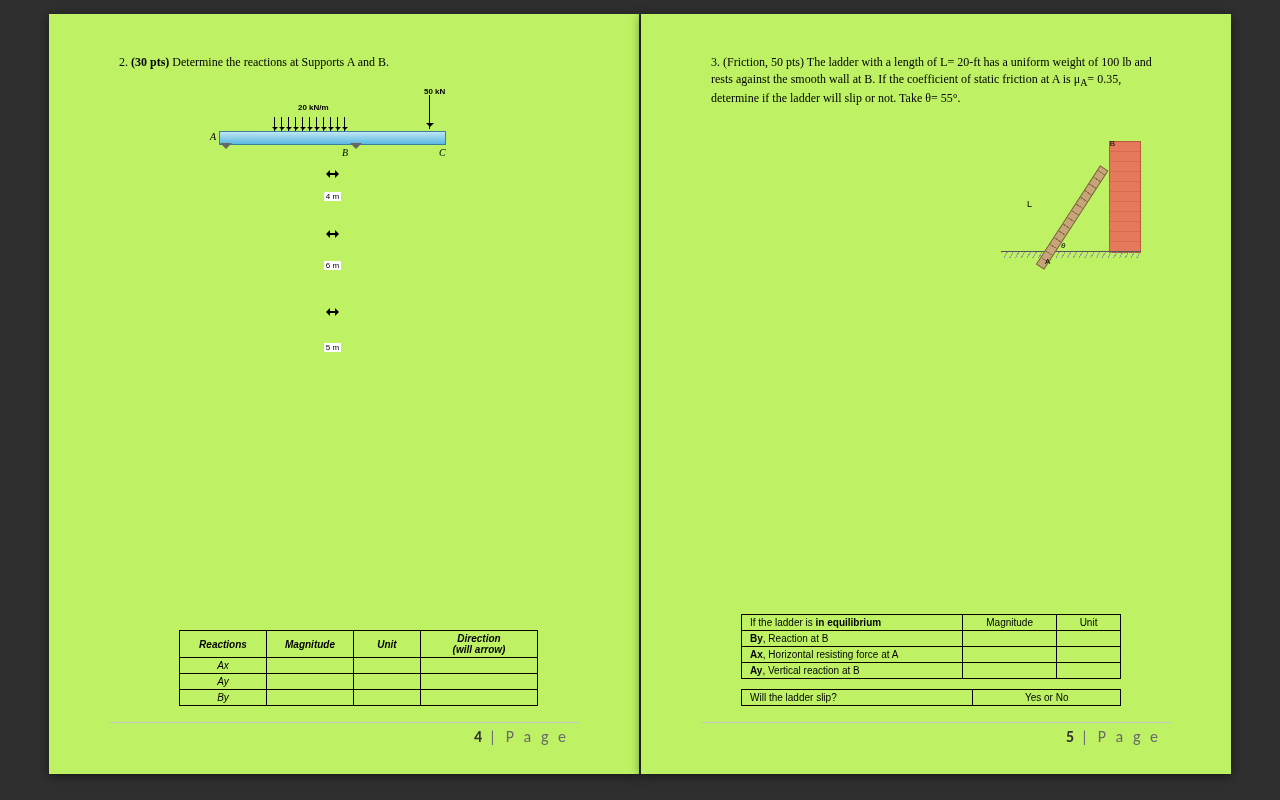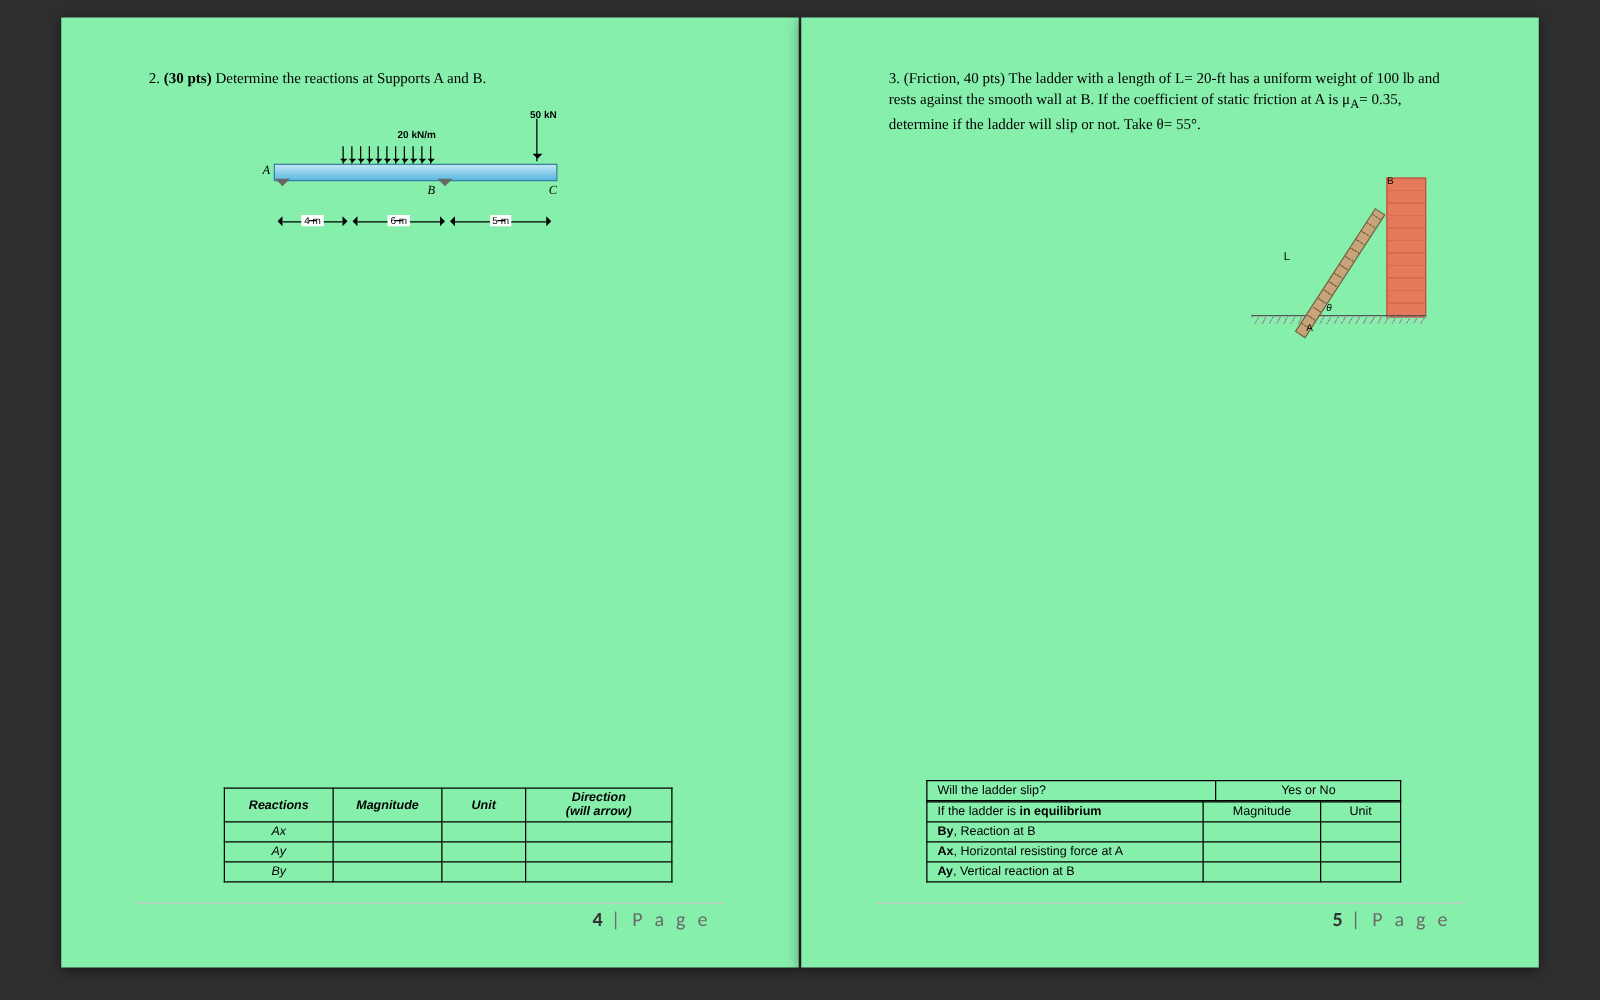--- a/index.html
+++ b/index.html
@@ -12,21 +12,21 @@
     justify-content:center;
     align-items:flex-start;
     padding:14px 30px;
     box-sizing:border-box;
   }
   .spread{
     display:flex;
     gap:2px;
   }
   .page{
-    background:#86efac;
+    background:#bef264;
     width:590px;
     height:760px;
     box-sizing:border-box;
     padding:40px 70px 28px 70px;
     position:relative;
     box-shadow:0 2px 10px rgba(0,0,0,.5);
     display:flex;
     flex-direction:column;
   }
   .q-line{
@@ -40,21 +40,21 @@
   
   .beam-fig{
     width:260px;
     margin:8px auto 0 auto;
     position:relative;
     font-family:Arial,Helvetica,sans-serif;
     font-size:8px;
   }
   .beam-fig .top-lbl{position:absolute;font-weight:bold;}
   .beam-fig .lbl-50{left:210px;top:-2px;}
-  .beam-fig .lbl-20{left:104px;top:14px;}
+  .beam-fig .lbl-20{left:84px;top:14px;}
   .beam-fig .dload{position:absolute;left:60px;top:28px;display:flex;gap:6px;}
   .beam-fig .dload div{width:1px;height:14px;background:#000;position:relative;}
   .beam-fig .dload div::after{
     content:'';position:absolute;left:-2px;bottom:-2px;
     border:3px solid transparent;border-top-color:#000;
   }
   .beam-fig .pt-arrow{
     position:absolute;left:215px;top:6px;width:1px;height:34px;background:#000;
   }
   .beam-fig .pt-arrow::after{
@@ -70,21 +70,21 @@
     position:absolute;top:54px;width:0;height:0;
     border:6px solid transparent;border-top-color:#666;
   }
   .supA{left:6px;}
   .supB{left:136px;}
   .beam-fig .ptA{position:absolute;left:-4px;top:42px;font-style:italic;font-family:"Times New Roman";font-size:10px;}
   .beam-fig .ptB{position:absolute;left:128px;top:58px;font-style:italic;font-family:"Times New Roman";font-size:10px;}
   .beam-fig .ptC{position:absolute;left:225px;top:58px;font-style:italic;font-family:"Times New Roman";font-size:10px;}
   .dim-row{
     position:absolute;left:6px;top:78px;width:225px;height:20px;
-    display:flex;align-items:center;font-size:8px;
+    display:flex;align-items:center;font-size:8px;flex-direction:column;
   }
   .dim-seg{display:flex;align-items:center;justify-content:center;position:relative;height:14px;}
   .dim-seg::before,.dim-seg::after{content:'';position:absolute;top:6px;width:6px;height:1px;background:#000;}
   .dim-seg .arr-l,.dim-seg .arr-r{position:absolute;top:3px;border:4px solid transparent;}
   .dim-seg .arr-l{left:-2px;border-right-color:#000;}
   .dim-seg .arr-r{right:-2px;border-left-color:#000;}
   .dim-seg .line{position:absolute;top:7px;left:6px;right:6px;height:1px;background:#000;}
   .seg1{flex:0 0 60px;}
   .seg2{flex:0 0 78px;}
   .seg3{flex:0 0 85px;}
@@ -237,44 +237,36 @@
 
     <div class="footer-rule"></div>
     <div class="footer">
       <b>4</b><span> | P a g e</span>
     </div>
   </div>
 
   <div class="page">
     <div class="q-line">
       <span class="num">3.</span>
-      <span>(Friction, 40 pts)</span>
+      <span>(Friction, 50 pts)</span>
       <span>The ladder with a length of L= 20-ft has a uniform weight of 100 lb and rests against the smooth wall at B.  If the coefficient of static friction at A is μ</span><sub>A</sub><span>= 0.35, determine if the ladder will slip or not.  Take θ= 55°.</span>
     </div>
 
     <div class="ladder-fig">
       <div class="wall"></div>
       <div class="ground"></div>
       <div class="ground-h"></div>
       <div class="ladder"></div>
       <div class="lblL">L</div>
       <div class="lblB">B</div>
       <div class="lblA">A</div>
       <div class="lblTh">θ</div>
     </div>
 
     <div class="tbl-right-wrap">
-      <table class="ans slip-tbl">
-        <tbody>
-            <tr>
-          <td style="width:220px">Will the ladder slip?</td>
-          <td style="width:134px;text-align:center">Yes or No</td>
-        </tr>
-      </tbody>
-        </table>
       <table class="ans">
         <tbody>
             <tr>
           <td style="width:220px">
             <span>If the ladder is </span><span class="eq-bold">in equilibrium</span>
           </td>
           <td style="width:80px">Magnitude</td>
           <td style="width:50px">Unit</td>
         </tr>
         <tr>
@@ -287,20 +279,28 @@
               <td></td>
               <td></td>
             </tr>
         <tr>
               <td><b>Ay</b><span>, Vertical reaction at B</span></td>
               <td></td>
               <td></td>
             </tr>
       </tbody>
         </table>
+      <table class="ans slip-tbl">
+        <tbody>
+            <tr>
+          <td style="width:220px">Will the ladder slip?</td>
+          <td style="width:134px;text-align:center">Yes or No</td>
+        </tr>
+      </tbody>
+        </table>
     </div>
 
     <div class="footer-rule"></div>
     <div class="footer">
       <b>5</b><span> | P a g e</span>
     </div>
   </div>
 
 </div>
 

